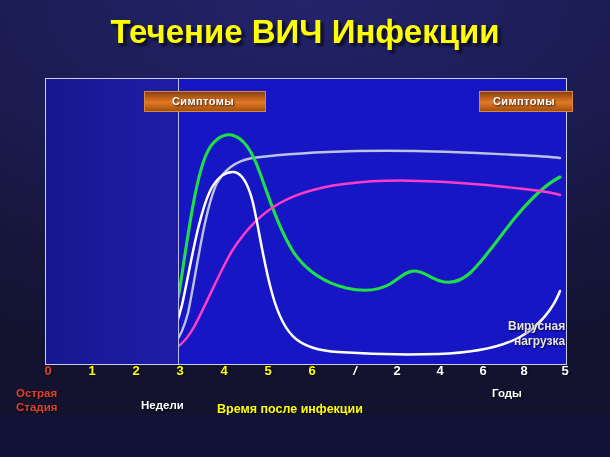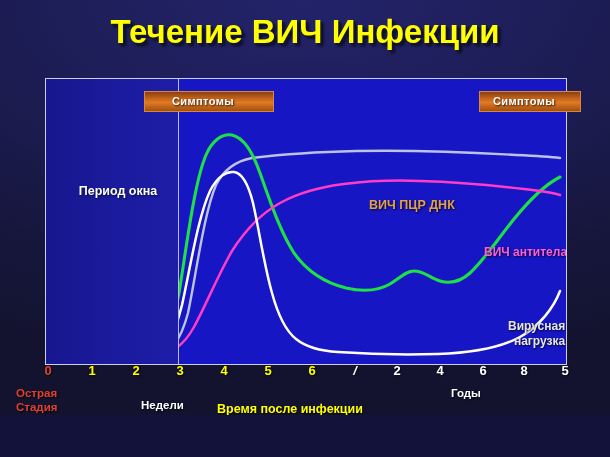--- a/index.html
+++ b/index.html
@@ -78,21 +78,21 @@
     text-shadow: 1px 1px 2px rgba(0,0,0,0.7);
   }
 
   
   .symptom-box {
     position: absolute;
     color: #ffffff;
     font-size: 11px;
     font-weight: bold;
     text-align: center;
-    padding: 3px 12px 4px 0;
+    padding: 3px 4px 4px 0;
     background: linear-gradient(to bottom, #8a4010 0%, #c6641b 35%, #e07a24 55%, #a24f12 100%);
     border: 1px solid #d8883a;
     text-shadow: 1px 1px 2px rgba(0,0,0,0.8);
     letter-spacing: 0.4px;
   }
   #symptom-left {
     left: 144px;
     top: 91px;
     width: 116px;
   }
@@ -146,21 +146,21 @@
     white-space: nowrap;
     text-shadow: 1px 1px 2px rgba(0,0,0,0.7);
   }
   #cap-acute {
     left: 16px; top: 386px;
     color: #e0402c;
     line-height: 14px;
     text-align: left;
   }
   #cap-weeks  { left: 141px; top: 399px; color: #ffffff; }
-  #cap-years  { left: 451px; top: 387px; color: #ffffff; }
+  #cap-years  { left: 492px; top: 387px; color: #ffffff; }
   #cap-xaxis  { left: 217px; top: 402px; color: #ffff00; font-size: 12.5px; }
 
   svg { display: block; }
 </style>
 </head>
 <body>
 
 <div id="slide">
 
   <div id="title">Течение ВИЧ Инфекции</div>
@@ -209,26 +209,21 @@
                C 171,98 180,92 188,93
                C 196,94 202,104 207,124
                C 213,150 218,186 226,214
                C 232,236 240,252 250,260
                C 260,268 274,272 292,273
                C 320,275 356,276 392,275
                C 424,274 452,270 474,258
                C 494,247 508,228 514,212" fill="none" stroke="#ffffff" stroke-width="2.5" stroke-linecap="round" stroke-linejoin="round"></path>
     </svg>
 
-    <div id="period-label">
-      <span>Период окна</span>
-    </div>
-
-    <div class="curve-label" id="label-pcr">ВИЧ ПЦР ДНК</div>
-    <div class="curve-label" id="label-ab">ВИЧ антитела</div>
+
     <div class="curve-label" id="label-vl">
       <div>Вирусная</div>
       <div>нагрузка</div>
     </div>
 
   </div>
 
   <div class="symptom-box" id="symptom-left">Симптомы</div>
   <div class="symptom-box" id="symptom-right">Симптомы</div>
 

